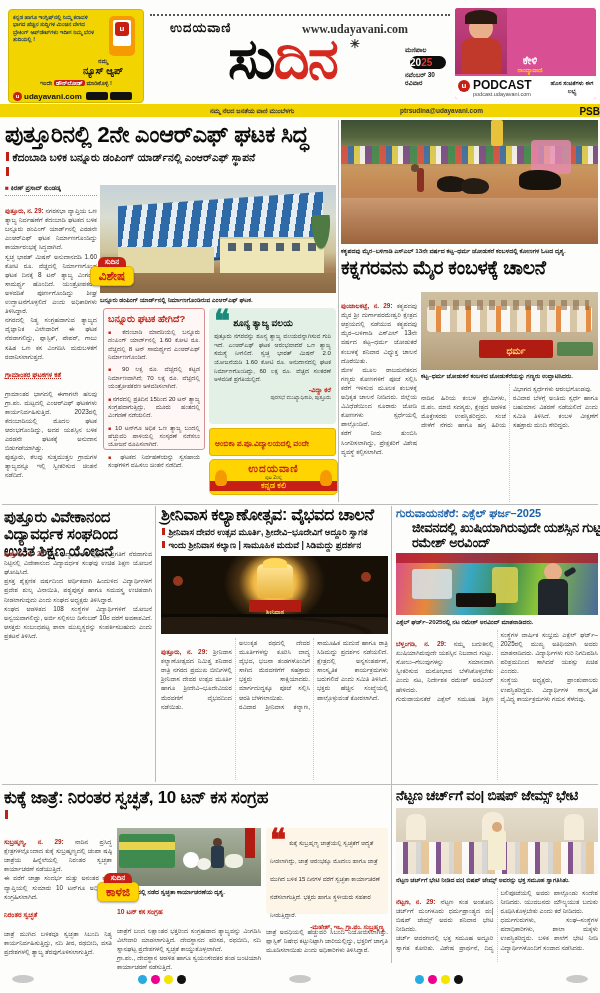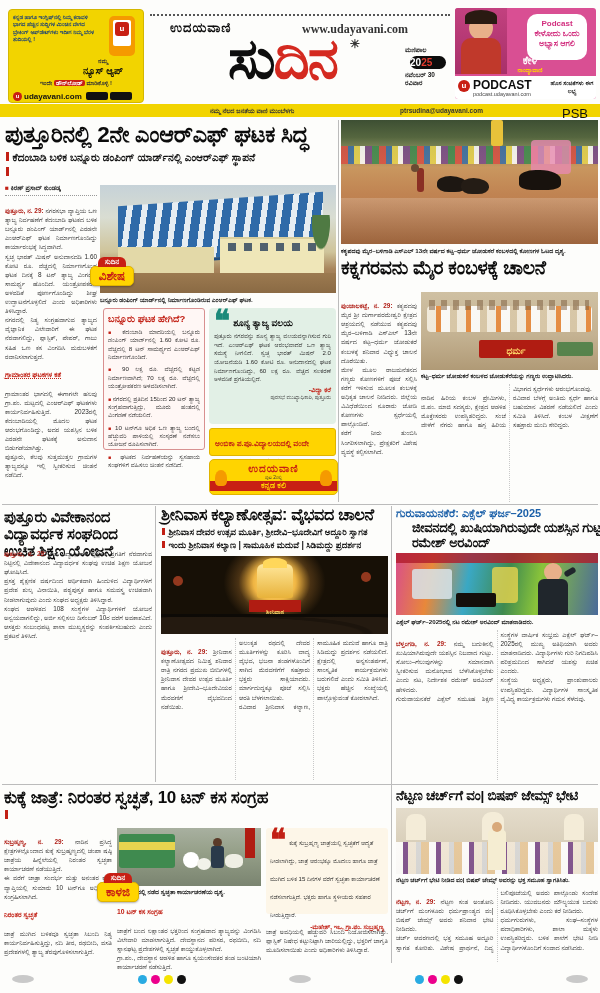--- a/index.html
+++ b/index.html
@@ -77,37 +77,36 @@
       <div style="font-size:6.5px;font-weight:bold;color:#222;">ನವೆಂಬರ್ 30</div>
       <div style="font-size:6.5px;font-weight:bold;color:#222;">ರವಿವಾರ</div>
     </div>
 
     <div class="abs" style="left:455px;top:8px;width:141px;height:91px;background:#d94f93;border-radius:3px;overflow:hidden;">
       <div class="photo" style="left:0;top:0;width:52px;height:66px;background:linear-gradient(#c2417f,#a83069);">
         <div class="abs" style="left:14px;top:8px;width:24px;height:24px;background:#e8b08a;border-radius:50%;"></div>
         <div class="abs" style="left:10px;top:2px;width:32px;height:14px;background:#2a1a12;border-radius:50% 50% 0 0;"></div>
         <div class="abs" style="left:6px;top:30px;width:40px;height:36px;background:#c0392b;border-radius:10px 10px 0 0;"></div>
       </div>
-      <div class="abs" style="left:72px;top:6px;width:60px;height:46px;background:#fff;border-radius:10px;color:#d22f7f;font-size:8px;font-weight:800;text-align:center;padding:5px 3px;line-height:1.25;box-sizing:border-box;">Podcast ಕೇಳೋದು ಒಂದು ಅಭ್ಯಾಸ ಆಗಲಿ</div>
       <div class="abs" style="left:50px;top:46px;width:50px;text-align:center;">
         <div style="font-size:11px;font-weight:800;color:#fff;">ಕೇಳಿ</div>
         <div style="font-size:6px;font-weight:bold;color:#ffd400;">ನಾಂದ್ಯಾವಾಣಿ</div>
       </div>
       <div class="abs" style="left:0;top:68px;width:141px;height:23px;background:#fff;">
         <span style="position:absolute;left:3px;top:4px;width:12px;height:12px;background:#c81f14;border-radius:50%;color:#fff;font-size:8px;font-weight:bold;text-align:center;line-height:12px;">u</span>
         <span style="position:absolute;left:18px;top:2px;font-size:12px;font-weight:800;color:#0d0d0d;">PODCAST</span>
         <span style="position:absolute;left:18px;top:15px;font-size:5.5px;color:#444;">podcast.udayavani.com</span>
         <span style="position:absolute;right:2px;top:4px;width:44px;font-size:5.8px;font-weight:bold;color:#222;text-align:center;line-height:1.3;">ಹೊಸ ಸಂಚಿಕೆಗಳು ಈಗ ಲಭ್ಯ</span>
       </div>
     </div>
 
     <div class="abs" style="left:0;top:104px;width:600px;height:13px;background:#f2d400;">
       <span style="position:absolute;left:210px;top:3px;font-size:6.5px;font-weight:bold;color:#333;">ನಮ್ಮ ನೆಲದ ಜನತೆಯ ವಾಣಿ ಮುಂಬೆಳಗು</span>
       <span style="position:absolute;left:400px;top:3px;font-size:6.5px;font-weight:bold;color:#333;">ptrsudina@udayavani.com</span>
-      <span style="position:absolute;right:12px;top:2px;font-size:13px;font-weight:400;color:#111;">PSB</span>
+      <span style="position:absolute;right:0;top:2px;font-size:10px;font-weight:700;color:#111;">PSB</span>
     </div>
   </div>
 
   <div>
     <div class="abs hl" style="left:5px;top:122px;width:332px;font-size:22.5px;">ಪುತ್ತೂರಿನಲ್ಲಿ 2ನೇ ಎಂಆರ್‌ಎಫ್ ಘಟಕ ಸಿದ್ಧ</div>
     <div class="abs sub" style="left:5px;top:151px;width:332px;">
       <span class="rb"></span><span>ಕೆದಂಬಾಡಿ ಬಳಿಕ ಬನ್ನೂರು ಡಂಪಿಂಗ್ ಯಾರ್ಡ್‌ನಲ್ಲಿ ಎಂಆರ್‌ಎಫ್ ಸ್ಥಾಪನೆ</span>
     </div>
     <div class="abs sub" style="left:5px;top:166px;width:332px;">
       <span class="rb"></span>

